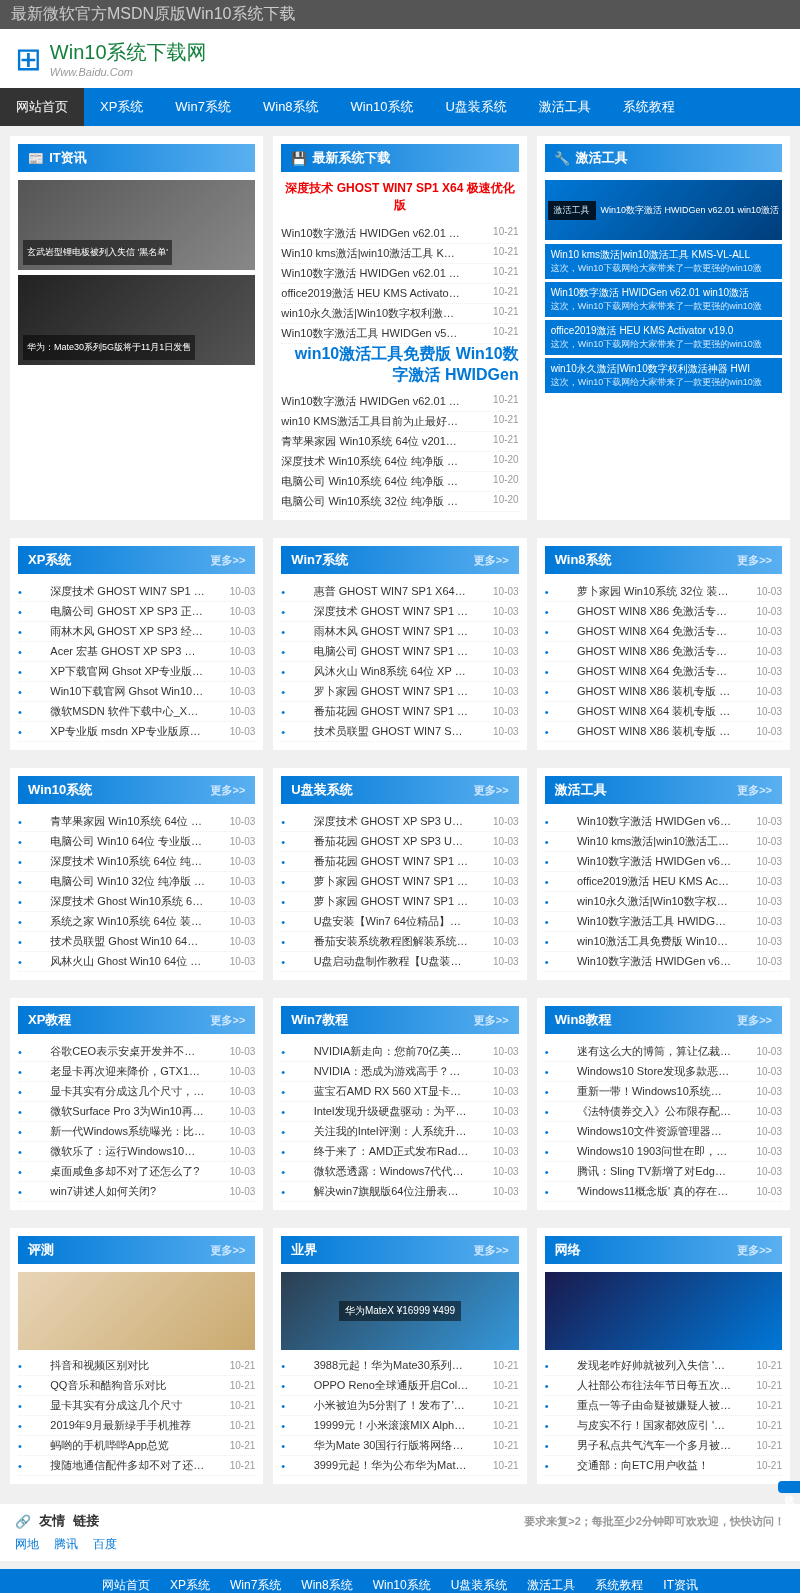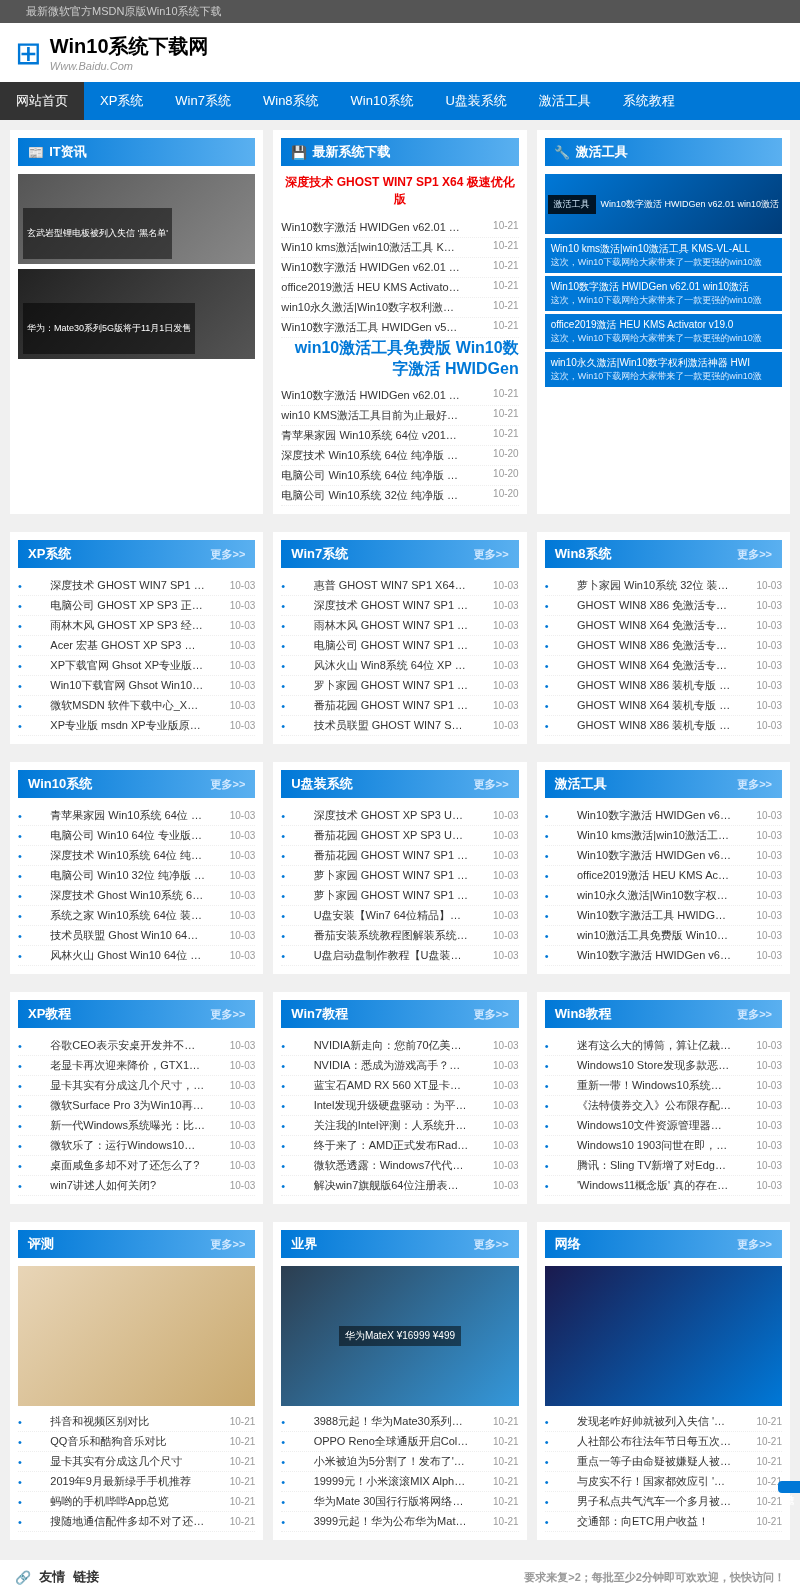--- a/index.html
+++ b/index.html
@@ -1,25 +1,25 @@
 <!DOCTYPE html>
 <html><head>
   <meta charset="utf-8">
   <style>
     * { margin: 0; padding: 0; box-sizing: border-box; }
     body { font-family: 'Microsoft YaHei', SimHei, sans-serif; font-size: 12px; background: #f0f0f0; color: #333; width: 800px; }
     
     
-    .top-bar { background: #555; color: #ccc; font-size: 11px; padding: 4px 26px; }
+    .top-bar { background: #555; color: #ccc; font-size: 16px; padding: 4px 11px; }
     
     
     .header { background: #fff; padding: 10px 15px; display: flex; align-items: center; justify-content: space-between; }
     .logo { display: flex; align-items: center; gap: 8px; }
     .logo-icon { color: #0078d7; font-size: 32px; }
-    .logo-text h1 { font-size: 20px; color: #000000; font-weight: bold; text-align: right; }
+    .logo-text h1 { font-size: 20px; color: #15803d; font-weight: normal; text-align: right; }
     .logo-text p { font-size: 11px; color: #999; font-style: italic; }
     .search-bar { display: flex; gap: 0; }
     .search-bar input { width: 240px; padding: 6px 10px; border: 1px solid #0078d7; font-size: 12px; outline: none; }
     .search-bar button { background: #0078d7; color: #fff; border: none; padding: 6px 14px; cursor: pointer; font-size: 13px; font-weight: bold; }
     
     
     .nav { background: #0078d7; display: flex; }
     .nav a { color: #fff; text-decoration: none; padding: 10px 16px; font-size: 13px; display: block; }
     .nav a:hover, .nav a.active { background: #005fa3; }
     .nav a.active { background: #333; }
@@ -30,21 +30,21 @@
     
     .section-title { background: linear-gradient(to right, #0078d7, #5ab0f0); color: #fff; padding: 5px 10px; font-size: 13px; font-weight: bold; display: flex; align-items: center; gap: 5px; margin-bottom: 8px; }
     .section-title .more { margin-left: auto; font-size: 11px; color: #d0e8ff; cursor: pointer; }
     
     
     .three-col { display: grid; grid-template-columns: 1fr 1fr 1fr; gap: 10px; margin-bottom: 10px; }
     
     
     .it-news { background: #fff; padding: 8px; }
     .news-img-placeholder { width: 100%; height: 90px; background: linear-gradient(135deg, #444 0%, #666 100%); display: flex; align-items: flex-end; padding: 5px; }
-    .news-img-placeholder span { color: #fff; font-size: 9px; background: rgba(0,0,0,0.5); padding: 19px 4px; }
+    .news-img-placeholder span { color: #fff; font-size: 9px; background: rgba(0,0,0,0.5); padding: 6px 4px; }
     
     
     .sys-download { background: #fff; padding: 8px; }
     .hot-title { color: #e00; font-size: 12px; font-weight: bold; text-align: center; margin-bottom: 10px; cursor: pointer; }
     .hot-title2 { color: #0078d7; font-size: 16px; font-weight: bold; text-align: right; margin-bottom: 6px; cursor: pointer; }
     .news-list { list-style: none; }
     .news-list li { display: flex; justify-content: space-between; padding: 2px 0; border-bottom: 1px dotted #eee; font-size: 11px; }
     .news-list li a { color: #333; text-decoration: none; overflow: hidden; white-space: nowrap; text-overflow: ellipsis; max-width: 180px; cursor: pointer; }
     .news-list li span { color: #999; font-size: 10px; flex-shrink: 0; }
     
@@ -56,21 +56,21 @@
     .act-list li a { color: #fff; text-decoration: none; font-size: 10px; display: block; }
     .act-list li .desc { color: #d0e8ff; font-size: 9px; display: block; overflow: hidden; white-space: nowrap; text-overflow: ellipsis; }
     
     
     .list-section { background: #fff; padding: 8px; }
     .link-list { list-style: none; }
     .link-list li { display: flex; justify-content: space-between; align-items: center; padding: 2px 0; border-bottom: 1px dotted #eee; font-size: 11px; }
     .link-list li::before { content: '•'; color: #0078d7; margin-right: 4px; flex-shrink: 0; }
     .link-list li a { color: #333; text-decoration: none; overflow: hidden; white-space: nowrap; text-overflow: ellipsis; max-width: 155px; cursor: pointer; flex: 1; }
     .link-list li span { color: #999; font-size: 10px; flex-shrink: 0; }
-    .img-placeholder { width: 100%; height: 140px; display: flex; align-items: center; justify-content: center; font-size: 10px; color: #fff; }
+    .img-placeholder { width: 100%; height: 78px; display: flex; align-items: center; justify-content: center; font-size: 10px; color: #fff; }
     
     
     .review-section { background: #fff; padding: 8px; }
     
     
     .friend-links { background: #fff; padding: 8px 15px; margin-bottom: 8px; }
     .friend-title { font-size: 13px; font-weight: bold; color: #333; margin-bottom: 6px; display: flex; align-items: center; gap: 8px; }
     .friend-links-list { display: flex; gap: 15px; font-size: 12px; }
     .friend-links-list a { color: #0078d7; text-decoration: none; }
     

